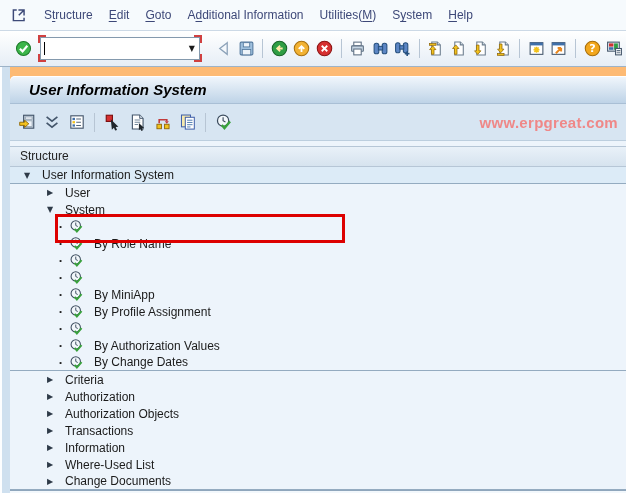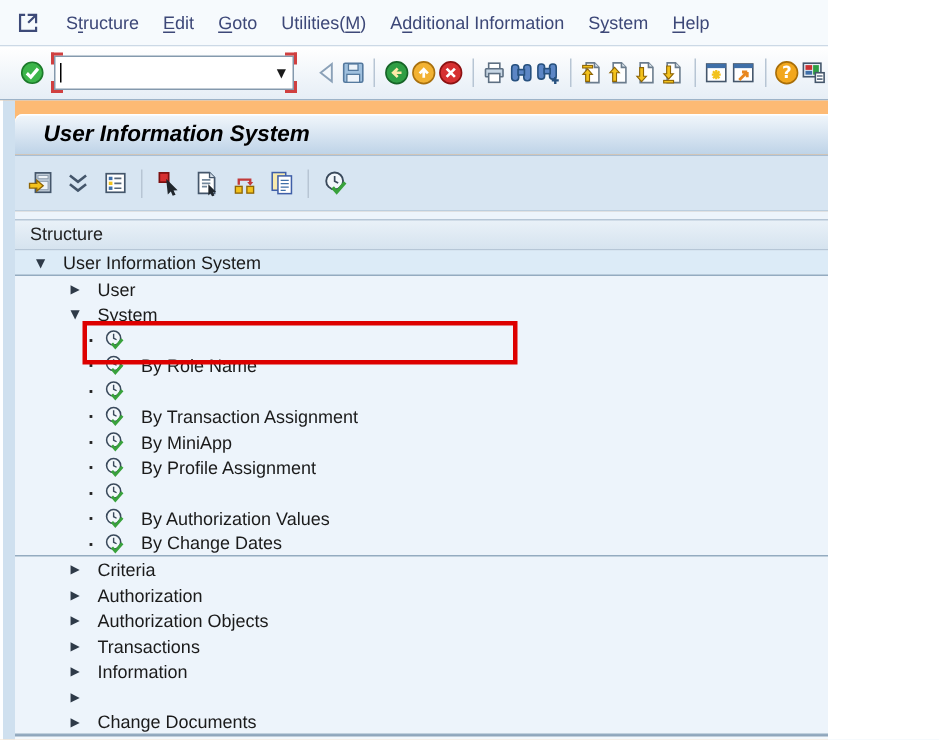--- a/index.html
+++ b/index.html
@@ -1,17 +1,17 @@
 <!DOCTYPE html>
 <html><head>
 <meta charset="utf-8">
 <style>
   html,body{margin:0;padding:0}
   body{width:626px;height:493px;overflow:hidden;background:#fff;font-family:"Liberation Sans",sans-serif}
-  .window{width:552px;height:493px;display:flex;flex-direction:column}
+  .window{width:626px;height:493px;display:flex;flex-direction:column}
 
   
   .menubar{flex:0 0 30px;height:30px;display:flex;align-items:center;background:#f6fafd;border-bottom:1px solid #ccd9e6;padding-left:8px}
   .sysicon{width:18px;height:18px;margin:0 8px 0 2px;display:flex}
   .sysicon svg{width:18px;height:18px}
   .menuitem{font-size:12px;color:#3d4878;padding:3px 8px;white-space:nowrap}
   .menuitem u{text-underline-offset:2px}
 
   
   .stdbar{flex:0 0 35px;height:35px;display:flex;align-items:center;background:linear-gradient(#ffffff,#e6eef6);border-bottom:1px solid #9db3c8;padding-left:12px}
@@ -63,22 +63,22 @@
     <span class="sysicon">
       <svg viewBox="0 0 16 16">
           <path d="M6 3.5 H3 V13 H12.5 V10.5" fill="none" stroke="#3d4a78" stroke-width="1.3"></path>
           <path d="M7.5 3.5 H12.5 V8.5 M12.5 3.5 L7.8 8.2" stroke="#3d4a78" stroke-width="1.3" fill="none"></path>
         </svg>
     </span>
     <nav id="menu-items" style="display:flex;align-items:center">
         <span class="menuitem">S<u>t</u>ructure</span>
         <span class="menuitem"><u>E</u>dit</span>
         <span class="menuitem"><u>G</u>oto</span>
+        <span class="menuitem">A<u>d</u>ditional Information</span>
         <span class="menuitem">Utilities(<u>M</u>)</span>
-        <span class="menuitem">A<u>d</u>ditional Information</span>
         <span class="menuitem">S<u>y</u>stem</span>
         <span class="menuitem"><u>H</u>elp</span>
       </nav>
   </div>
 
   <div class="stdbar" id="std-toolbar">
       <span class="tbicon">
         <svg viewBox="0 0 16 16">
           <circle cx="8" cy="8" r="6.6" fill="#3cb54a" stroke="#1c7a2a"></circle>
           <path d="M4.6 8.3 7.1 10.7 11.6 5.4" fill="none" stroke="#fff" stroke-width="2"></path>
@@ -280,20 +280,21 @@
             </span>
             <span class="tsep"></span>
             <span class="tbicon">
               <svg viewBox="0 0 16 16">
                 <circle cx="7.2" cy="6.8" r="5" fill="#f2f7fb" stroke="#3a4a5c" stroke-width="1.1"></circle>
                 <path d="M7.2 3.8 V6.9 L9.3 8" fill="none" stroke="#3a4a5c" stroke-width="1"></path>
                 <path d="M6 10.6 8.4 13.4 13.4 7.6" fill="none" stroke="#39a23c" stroke-width="2.1"></path>
               </svg>
             </span>
           </div>
+        <div class="watermark" style="color: rgb(239, 136, 136);">www.erpgreat.com</div>
       </div>
       <div class="treewrap">
         <div class="treeheader">Structure</div>
         <div id="tree-rows">
             <div class="trow lv0 root sepb">
               <span class="arrow">▼</span>
               <span class="tlabel">User Information System</span>
             </div>
             <div class="trow lv1">
               <span class="arrow">▶</span>
@@ -337,21 +338,20 @@
             </div>
             <div class="trow lv2">
               <span class="bullet">·</span>
               <span class="leaficon">
                 <svg viewBox="0 0 16 16">
                   <circle cx="7.2" cy="6.8" r="5" fill="#f2f7fb" stroke="#3a4a5c" stroke-width="1.1"></circle>
                   <path d="M7.2 3.8 V6.9 L9.3 8" fill="none" stroke="#3a4a5c" stroke-width="1"></path>
                   <path d="M6 10.6 8.4 13.4 13.4 7.6" fill="none" stroke="#39a23c" stroke-width="2.1"></path>
                 </svg>
               </span>
-              <span class="tlabel">By Transaction Assignment</span>
             </div>
             <div class="trow lv2">
               <span class="bullet">·</span>
               <span class="leaficon">
                 <svg viewBox="0 0 16 16">
                   <circle cx="7.2" cy="6.8" r="5" fill="#f2f7fb" stroke="#3a4a5c" stroke-width="1.1"></circle>
                   <path d="M7.2 3.8 V6.9 L9.3 8" fill="none" stroke="#3a4a5c" stroke-width="1"></path>
                   <path d="M6 10.6 8.4 13.4 13.4 7.6" fill="none" stroke="#39a23c" stroke-width="2.1"></path>
                 </svg>
               </span>
@@ -415,20 +415,21 @@
             <div class="trow lv1">
               <span class="arrow">▶</span>
               <span class="tlabel">Transactions</span>
             </div>
             <div class="trow lv1">
               <span class="arrow">▶</span>
               <span class="tlabel">Information</span>
             </div>
             <div class="trow lv1">
               <span class="arrow">▶</span>
+              <span class="tlabel">Where-Used List</span>
             </div>
             <div class="trow lv1 sepb">
               <span class="arrow">▶</span>
               <span class="tlabel">Change Documents</span>
             </div>
           </div>
         <div class="treebottom"></div>
       </div>
     </div>
   </div>

